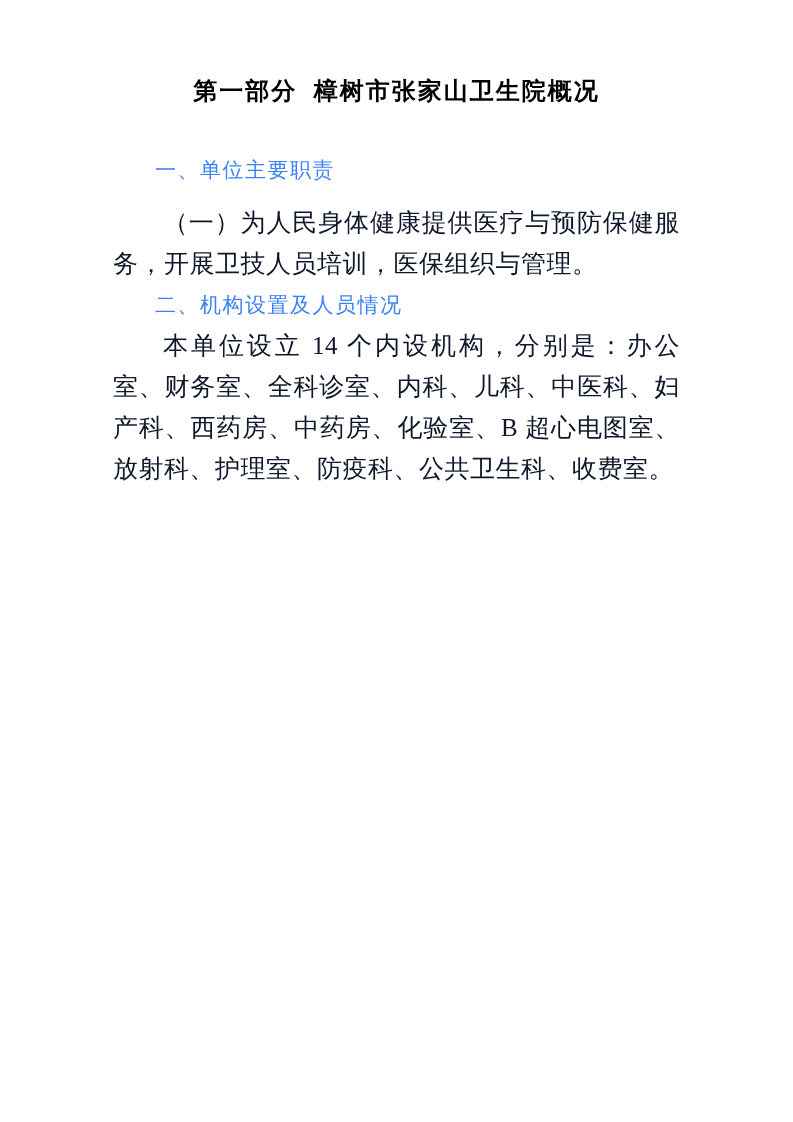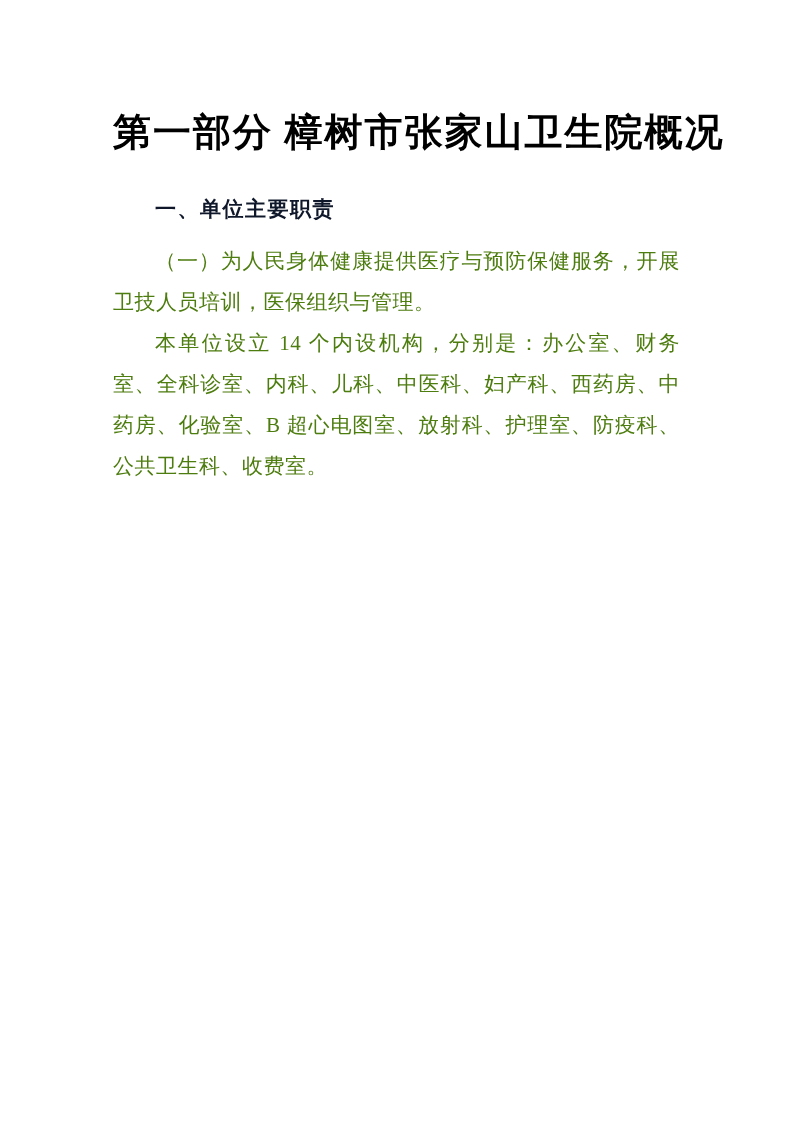--- a/index.html
+++ b/index.html
@@ -17,68 +17,69 @@
   }
   .page {
     position: relative;
     width: 567px;
     height: 1122px;
     margin: 0 auto;
     padding: 0 113px;
     box-sizing: content-box;
   }
   .doc-title {
-    margin: 114px 0 0 0;
-    font-family: Liberation Serif, serif;
-    font-size: 38px;
+    margin: 75px 0 0 0;
+    font-family: Liberation Mono, monospace;
+    font-size: 24px;
     font-weight: 700;
     line-height: 36px;
     text-align: center;
     letter-spacing: 2px;
     color: #000000;
     white-space: nowrap;
   }
   .sec-heading {
     margin: 38px 0 0 0;
     font-family: "Liberation Sans", sans-serif;
     font-size: 21px;
-    font-weight: 700;
+    font-weight: 400;
     line-height: 41px;
     letter-spacing: 1.5px;
     text-indent: 2em;
-    color: #0f172a;
+    color: #3b82f6;
   }
   .sec-heading.second {
     margin-top: 0;
   }
   .para {
     margin: 0;
     font-family: "Liberation Serif", serif;
-    font-size: 21px;
+    font-size: 25px;
     font-weight: 400;
     line-height: 41px;
     letter-spacing: 0.5px;
     text-indent: 2em;
     text-align: justify;
     text-justify: inter-character;
-    color: #4d7c0f;
+    color: #0f172a;
   }
   .para.first-after-heading {
     margin-top: 12px;
   }
 </style>
 </head>
 <body>
 
 <div class="page">
 
   <h1 class="doc-title">第一部分 樟树市张家山卫生院概况</h1>
 
   <section>
     <h2 class="sec-heading">一、单位主要职责</h2>
     <p class="para first-after-heading">（一）为人民身体健康提供医疗与预防保健服务，开展卫技人员培训，医保组织与管理。</p>
   </section>
 
   <section>
+    <h2 class="sec-heading second">二、机构设置及人员情况</h2>
     <p class="para">本单位设立 14 个内设机构，分别是：办公室、财务室、全科诊室、内科、儿科、中医科、妇产科、西药房、中药房、化验室、B 超心电图室、放射科、护理室、防疫科、公共卫生科、收费室。</p>
   </section>
 
 </div>
 
 </body></html>

